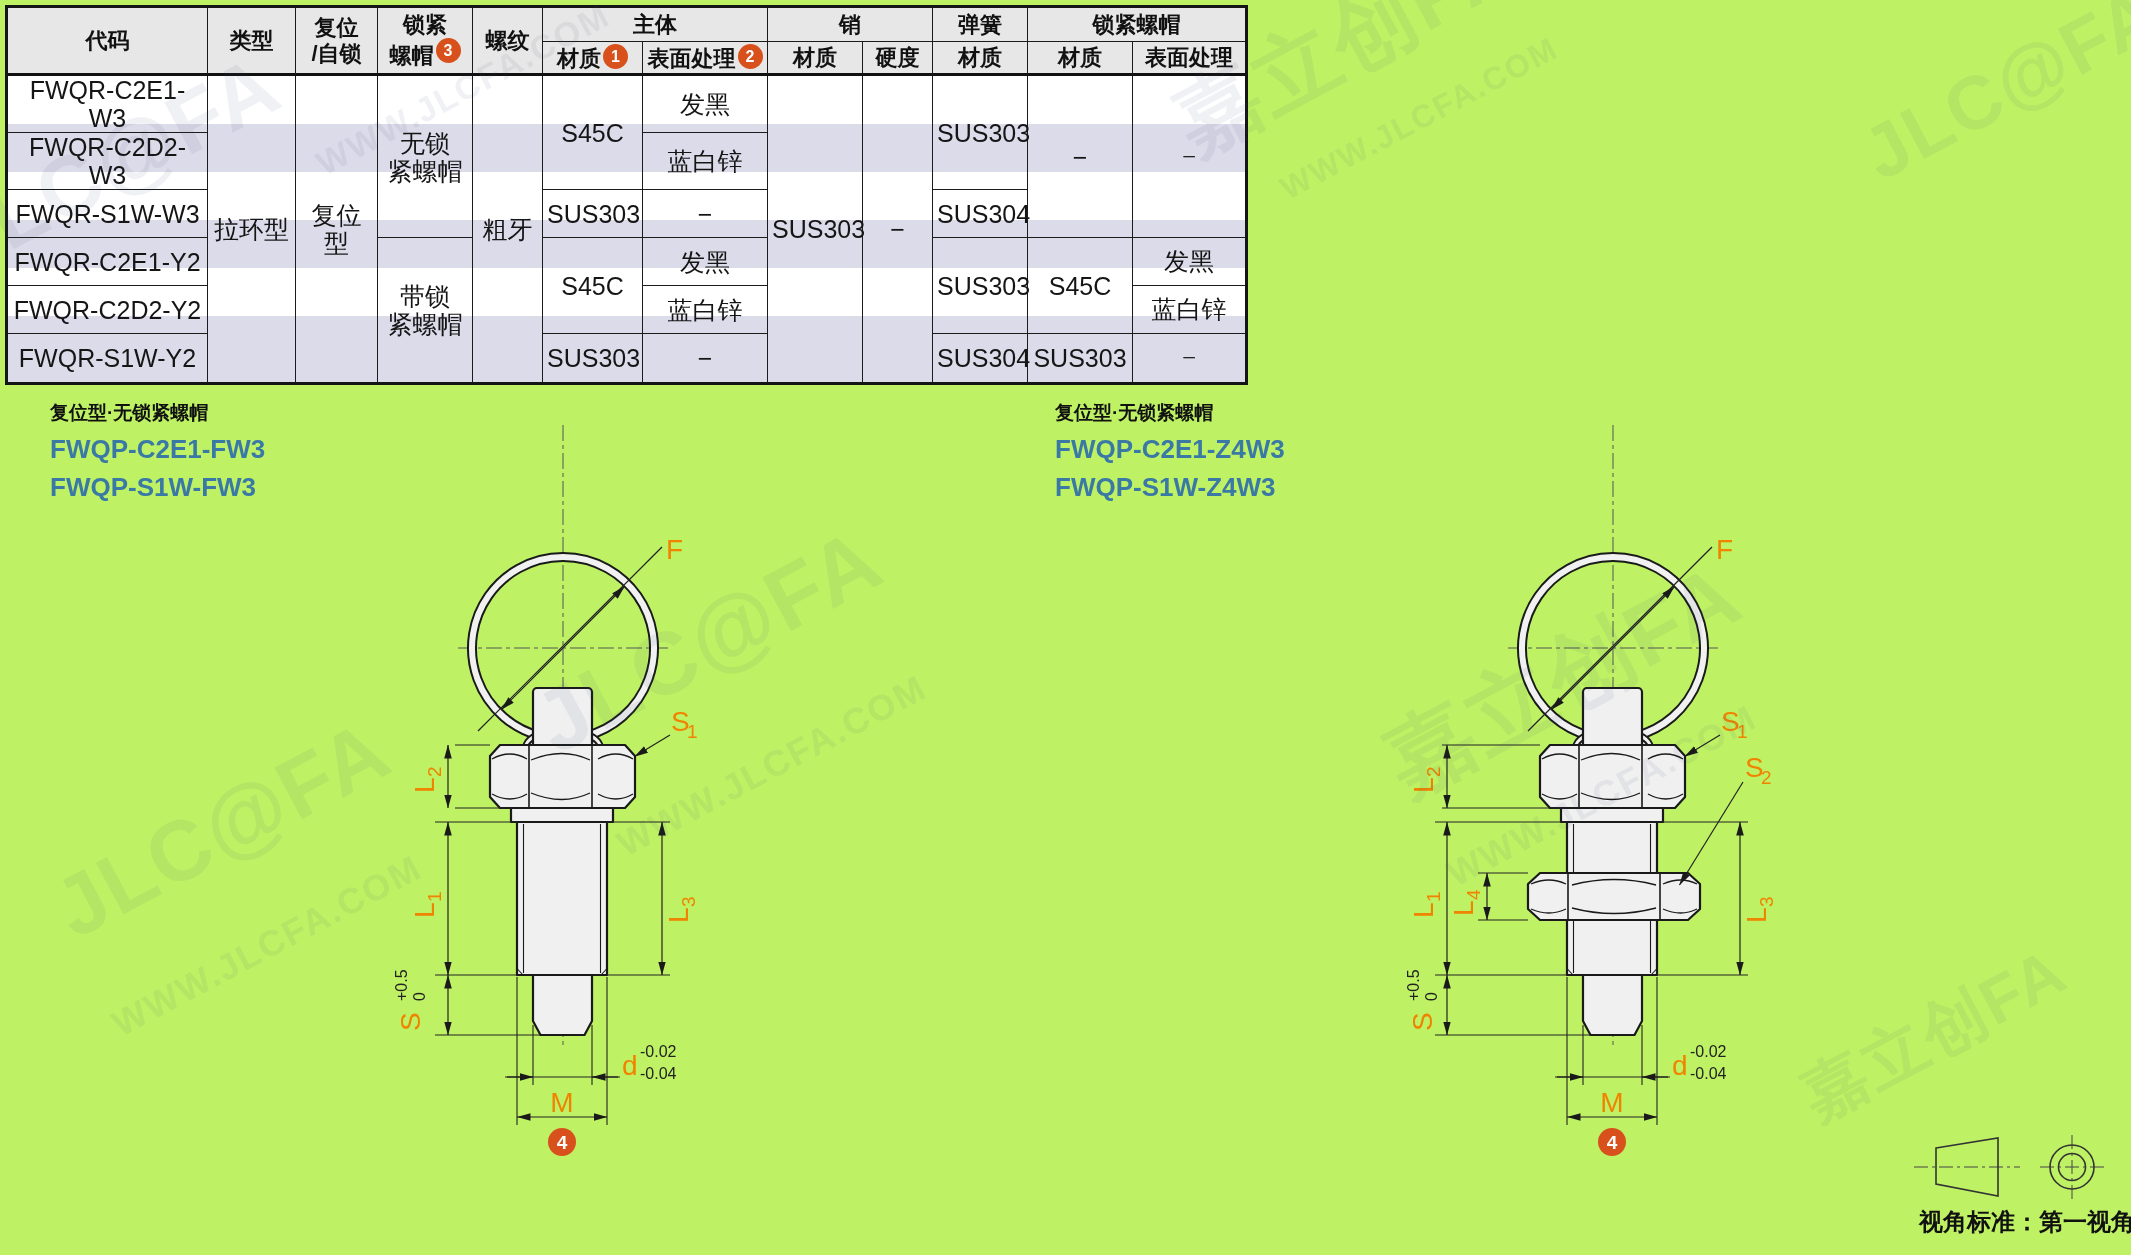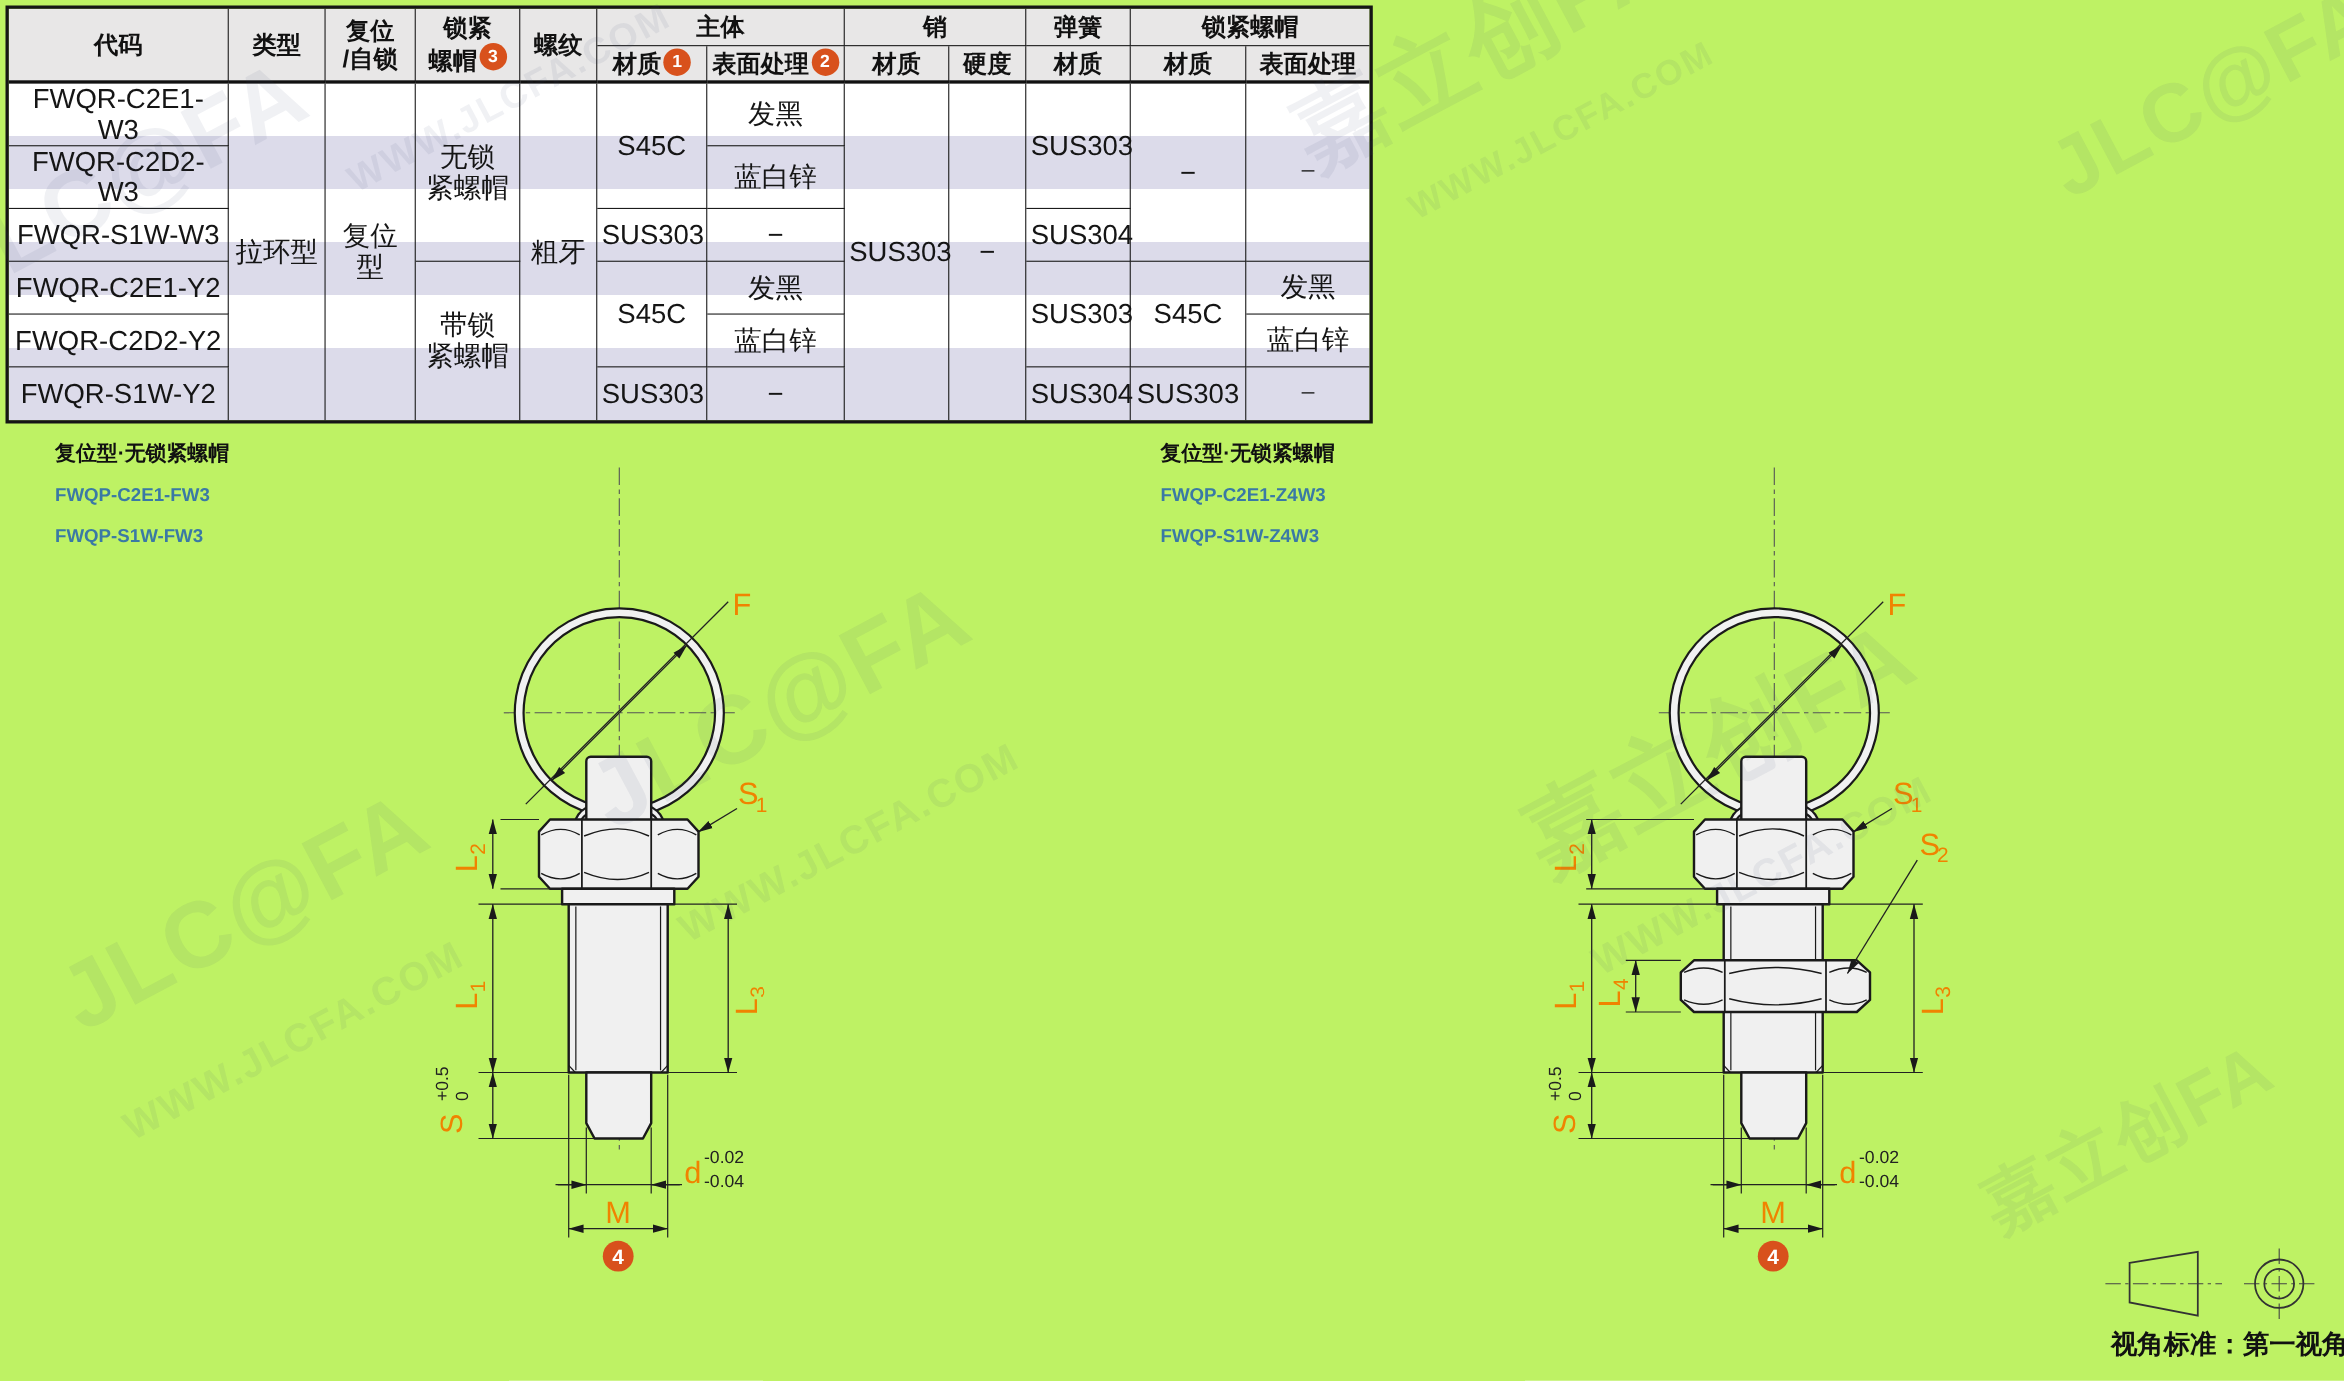--- a/index.html
+++ b/index.html
@@ -30,21 +30,21 @@
   table.spec th{font-size:22px;font-weight:700;color:#111;line-height:26px;}
   table.spec td{font-size:25px;color:#151515;line-height:28px;margin-top:40px;}
   td.code{font-size:24px;font-weight:700;color:#3a79a5;text-align:left;padding-left:13px;}
   .badge{display:inline-block;width:25px;height:25px;border-radius:50%;background:#d8511c;color:#fff;
     font-size:16px;font-weight:700;line-height:25px;text-align:center;vertical-align:4px;margin-left:2px;}
   .badge.up{vertical-align:7px;}
 
   
   .figtitle{position:absolute;z-index:12;}
   .figtitle .t{font-size:19px;font-weight:700;color:#111;line-height:30px;}
-  .figtitle .c{font-size:17px;font-weight:700;color:#3a79a5;line-height:33px;margin-top:5px;}
+  .figtitle .c{font-size:26px;font-weight:700;color:#3a79a5;line-height:33px;margin-top:5px;}
 
   
   svg.fig{position:absolute;z-index:11;overflow:visible;}
   .outline{fill:#f0f0f0;stroke:#1a1a1a;stroke-width:2.2px;stroke-linejoin:round;}
   .facet{fill:none;stroke:#1a1a1a;stroke-width:1.6px;}
   .arc{fill:none;stroke:#1a1a1a;stroke-width:1.3px;}
   .thread{fill:none;stroke:#1a1a1a;stroke-width:1.1px;}
   .ringbody{fill:none;stroke:#f1f1f1;stroke-width:8px;}
   .ringedge{fill:none;stroke:#1a1a1a;stroke-width:2px;}
   .cl{fill:none;stroke:#555;stroke-width:1px;stroke-dasharray:16 4 4 4;}

